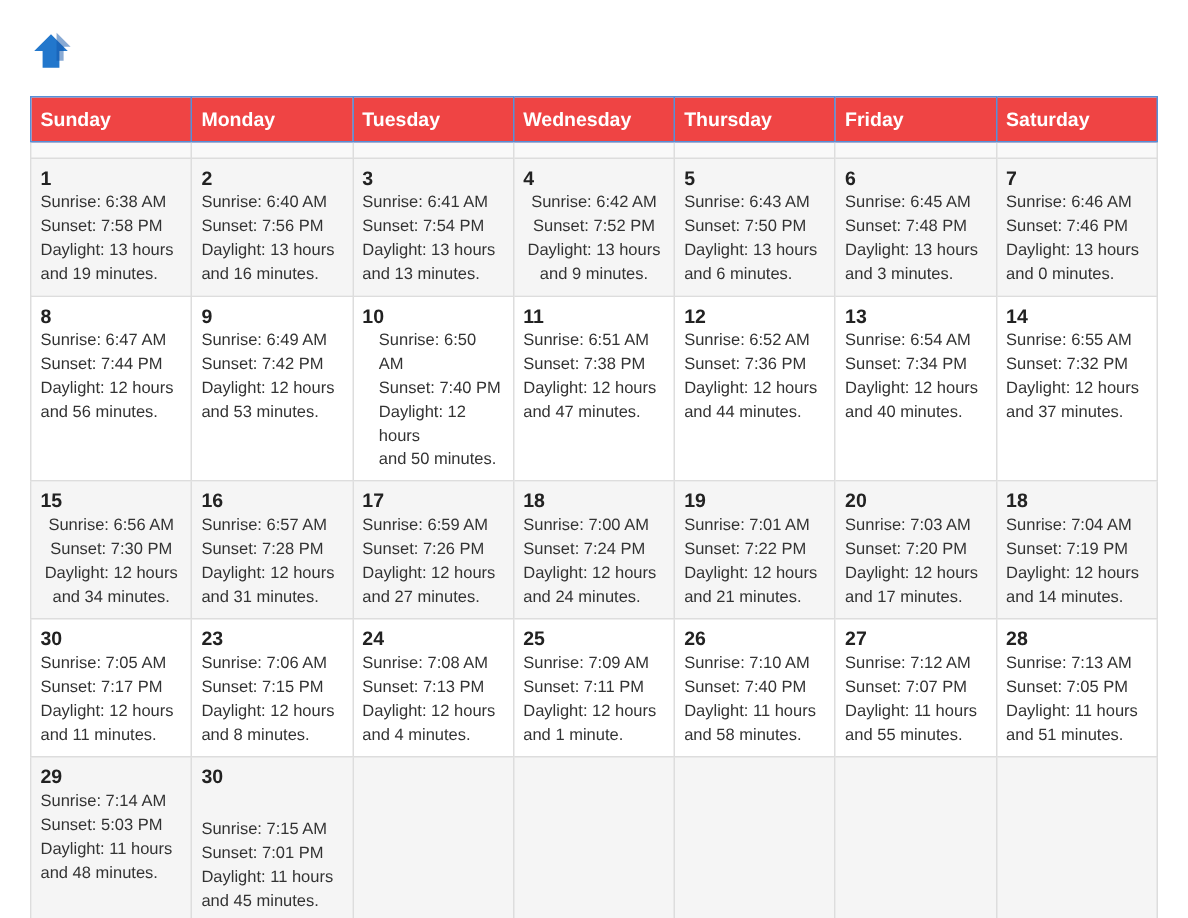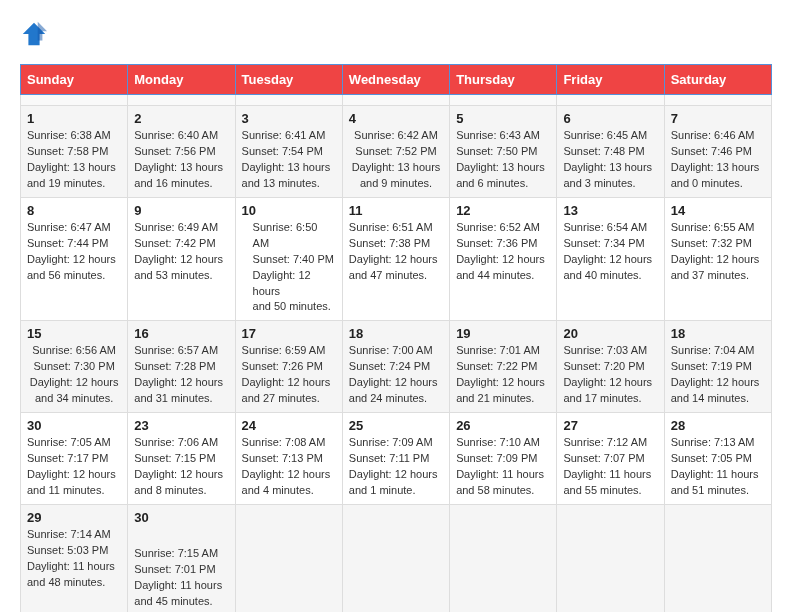--- a/index.html
+++ b/index.html
@@ -305,21 +305,21 @@
         <td>
           <span class="day-num">25</span>
           <div class="day-info" style="white-space: pre-line;">Sunrise: 7:09 AM
 Sunset: 7:11 PM
 Daylight: 12 hours
 and 1 minute.</div>
         </td>
         <td>
           <span class="day-num">26</span>
           <div class="day-info" style="white-space: pre-line;">Sunrise: 7:10 AM
-Sunset: 7:09 PM
+Sunset: 7:40 PM
 Daylight: 11 hours
 and 58 minutes.</div>
         </td>
         <td>
           <span class="day-num">27</span>
           <div class="day-info" style="white-space: pre-line;">Sunrise: 7:12 AM
 Sunset: 7:07 PM
 Daylight: 11 hours
 and 55 minutes.</div>
         </td>

